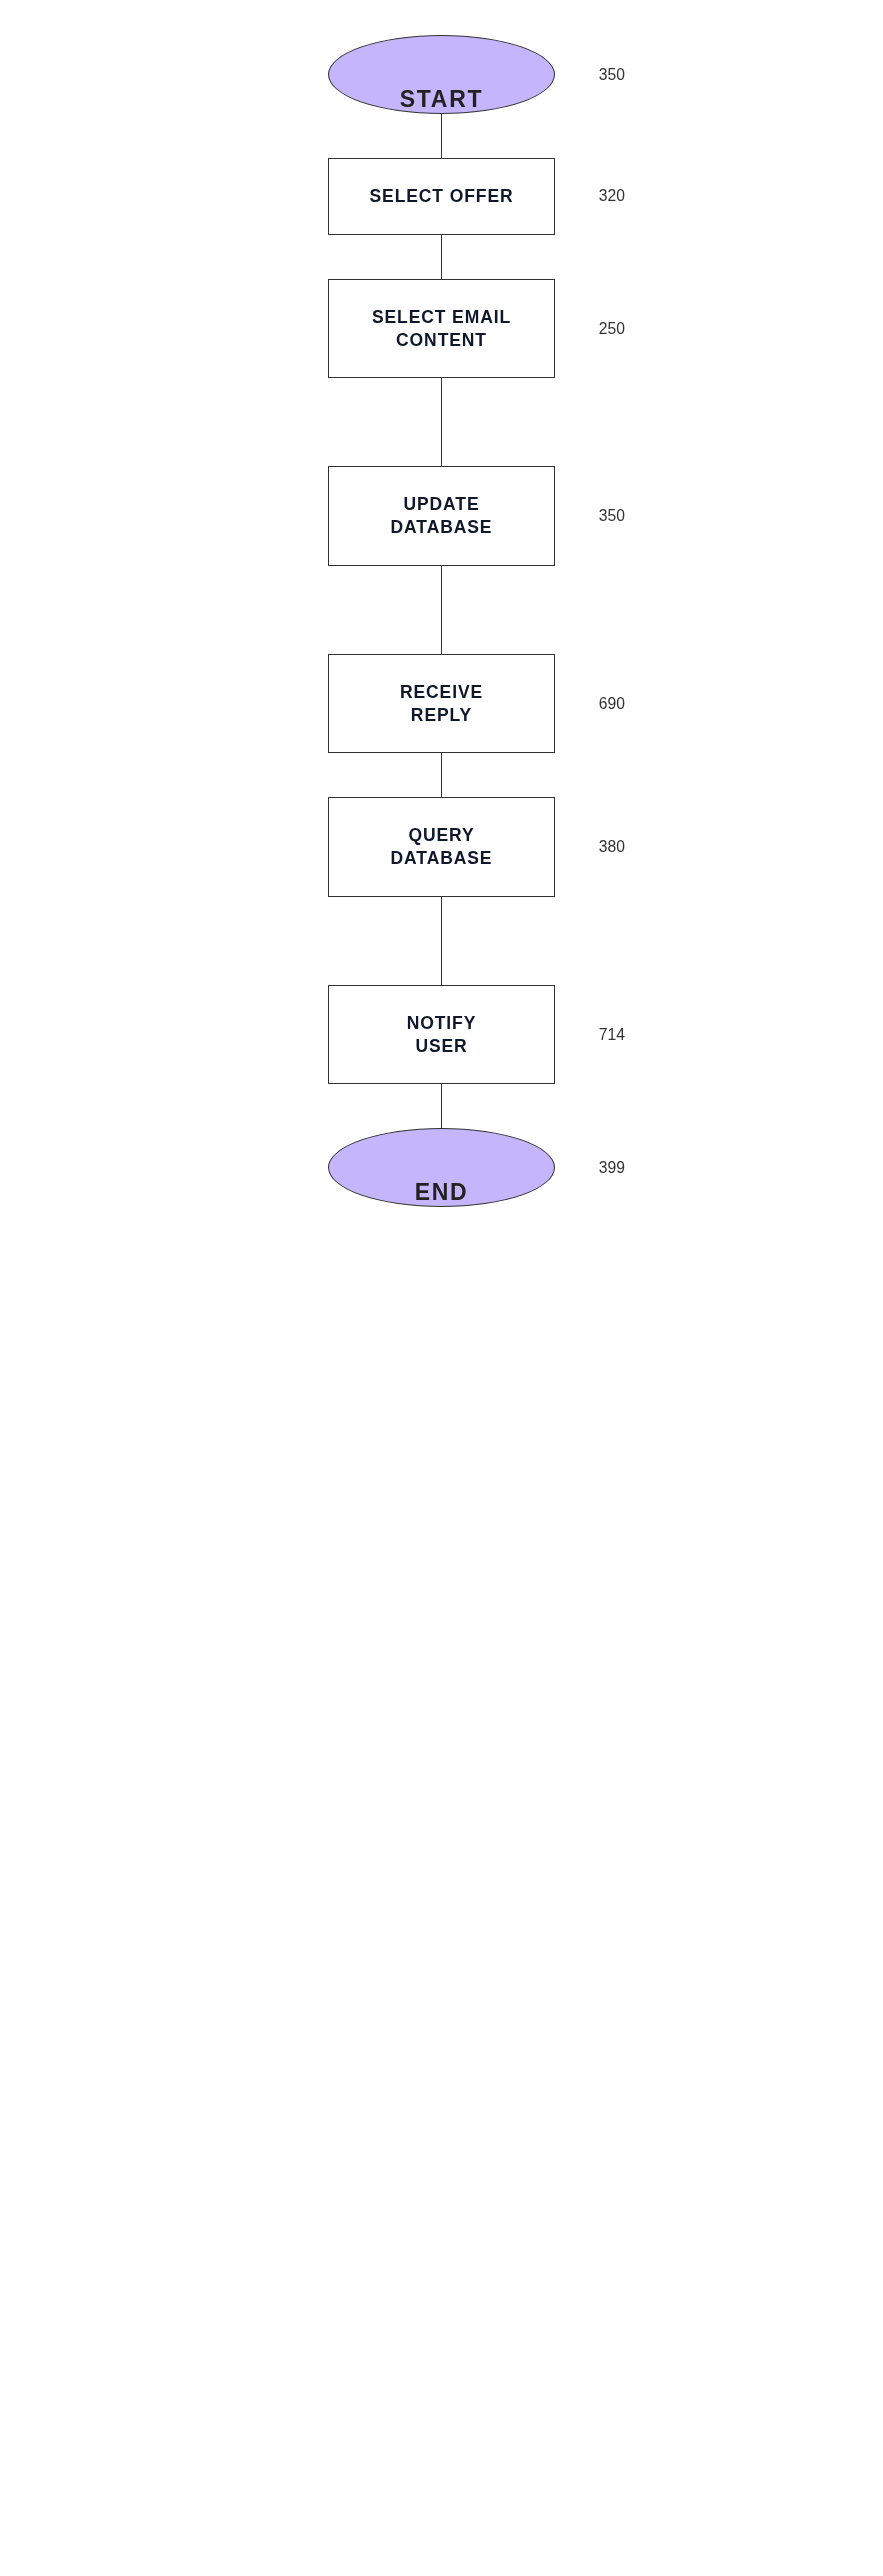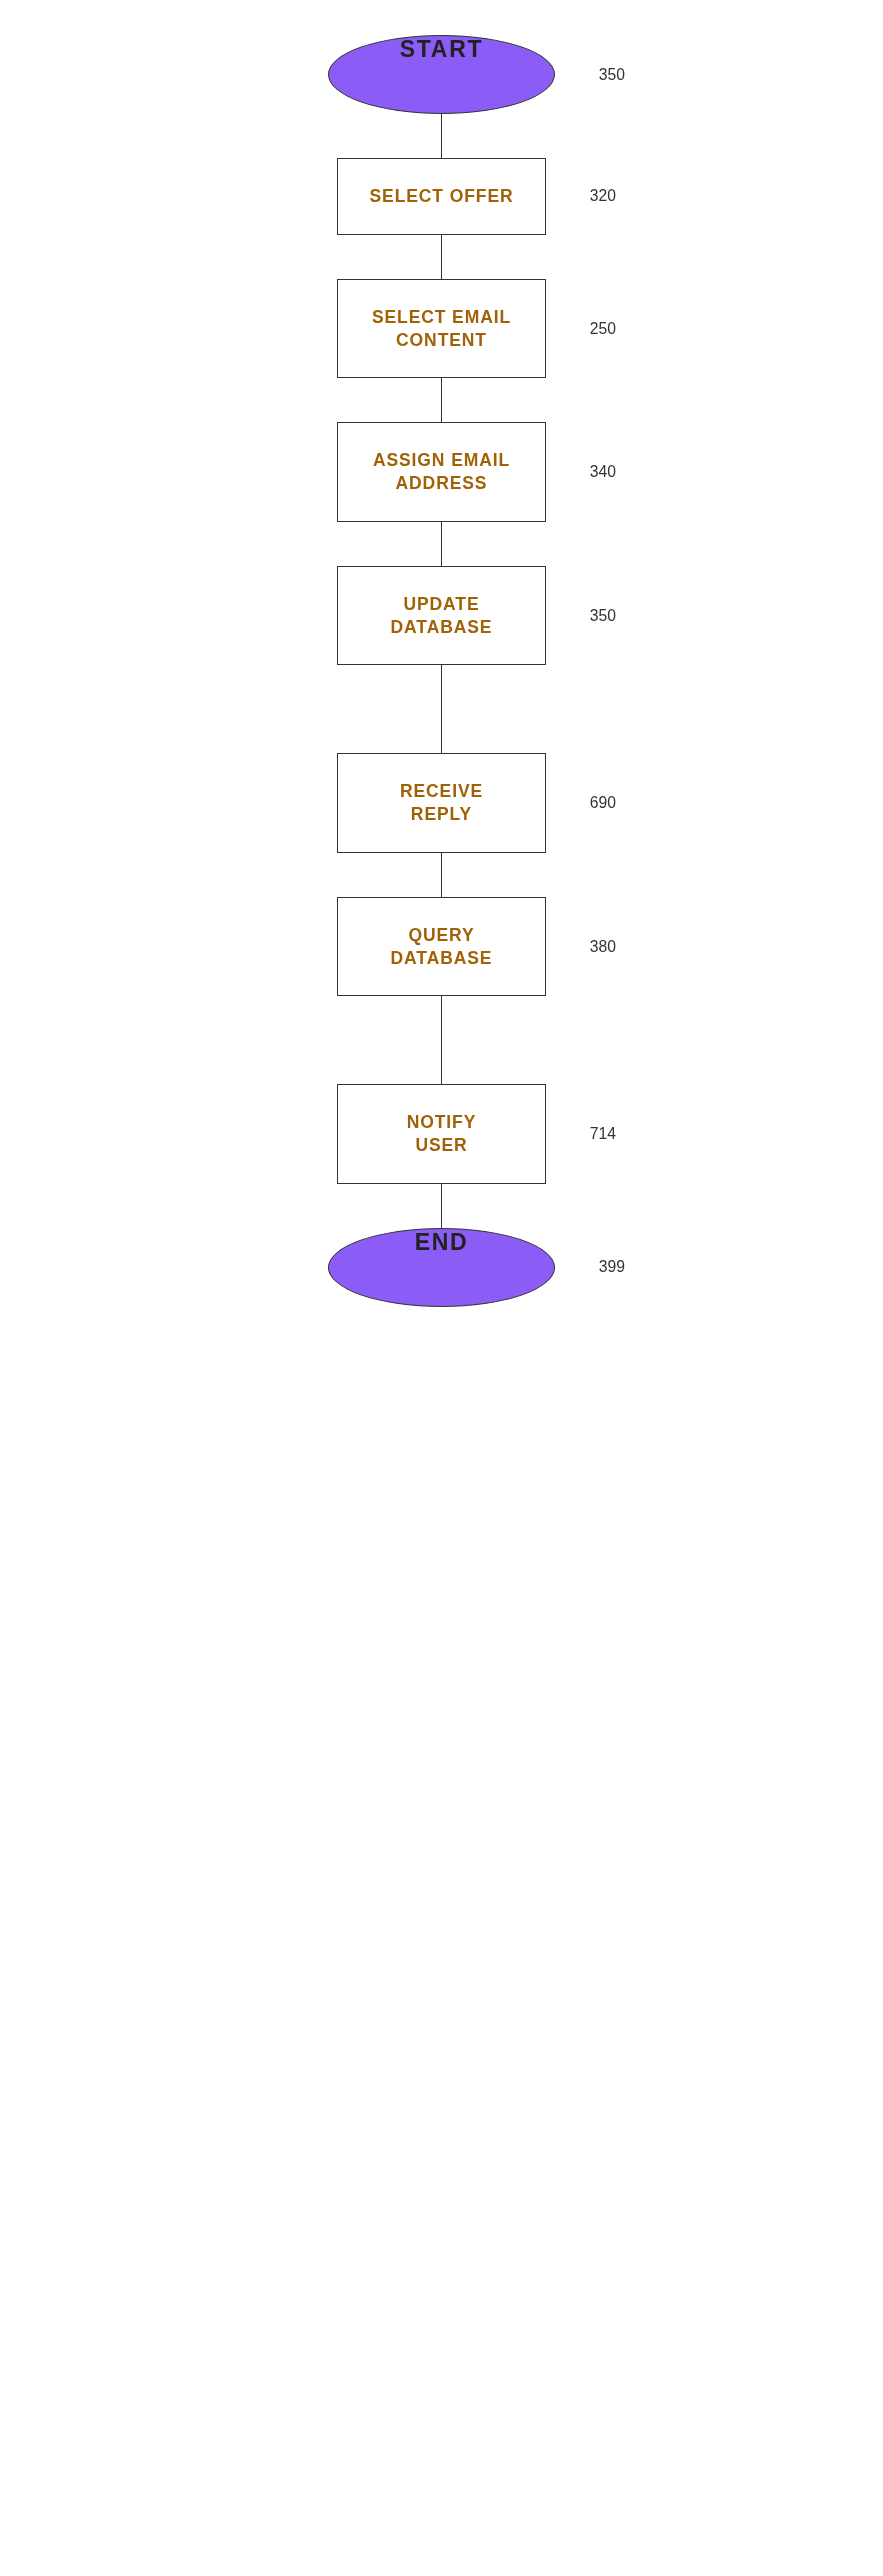--- a/index.html
+++ b/index.html
@@ -40,43 +40,43 @@
       color: #333;
       white-space: nowrap;
     }
 
     
     .oval {
       width: 227px;
       height: 79px;
       border-radius: 50%;
       border: 1.7px solid #333;
-      background: #8b5cf6;
+      background: #c4b5fd;
       display: flex;
-      align-items: flex-start;
+      align-items: flex-end;
       justify-content: center;
       font-size: 23px;
       font-weight: bold;
       letter-spacing: 1.7px;
       color: #222;
     }
 
     
     .rect {
-      width: 209px;
+      width: 227px;
       min-height: 70px;
       border: 1.7px solid #333;
       background: #fff;
       display: flex;
       align-items: center;
       justify-content: center;
       font-size: 17.5px;
       font-weight: bold;
       letter-spacing: 0.9px;
-      color: #a16207;
+      color: #0f172a;
       text-align: center;
       padding: 26px;
       line-height: 1.3;
     }
 
     
     .connector {
       width: 1.7px;
       height: 44px;
       background-color: #333;
@@ -108,26 +108,20 @@
 
   <div class="flow-item">
     <div class="rect">
       <span>SELECT EMAIL<br>CONTENT</span>
     </div>
     <div class="node-label">250</div>
   </div>
 
   <div class="connector"></div>
 
-  <div class="flow-item">
-    <div class="rect">
-      <span>ASSIGN EMAIL<br>ADDRESS</span>
-    </div>
-    <div class="node-label">340</div>
-  </div>
 
   <div class="connector"></div>
 
   <div class="flow-item">
     <div class="rect">
       <span>UPDATE<br>DATABASE</span>
     </div>
     <div class="node-label">350</div>
   </div>
 

